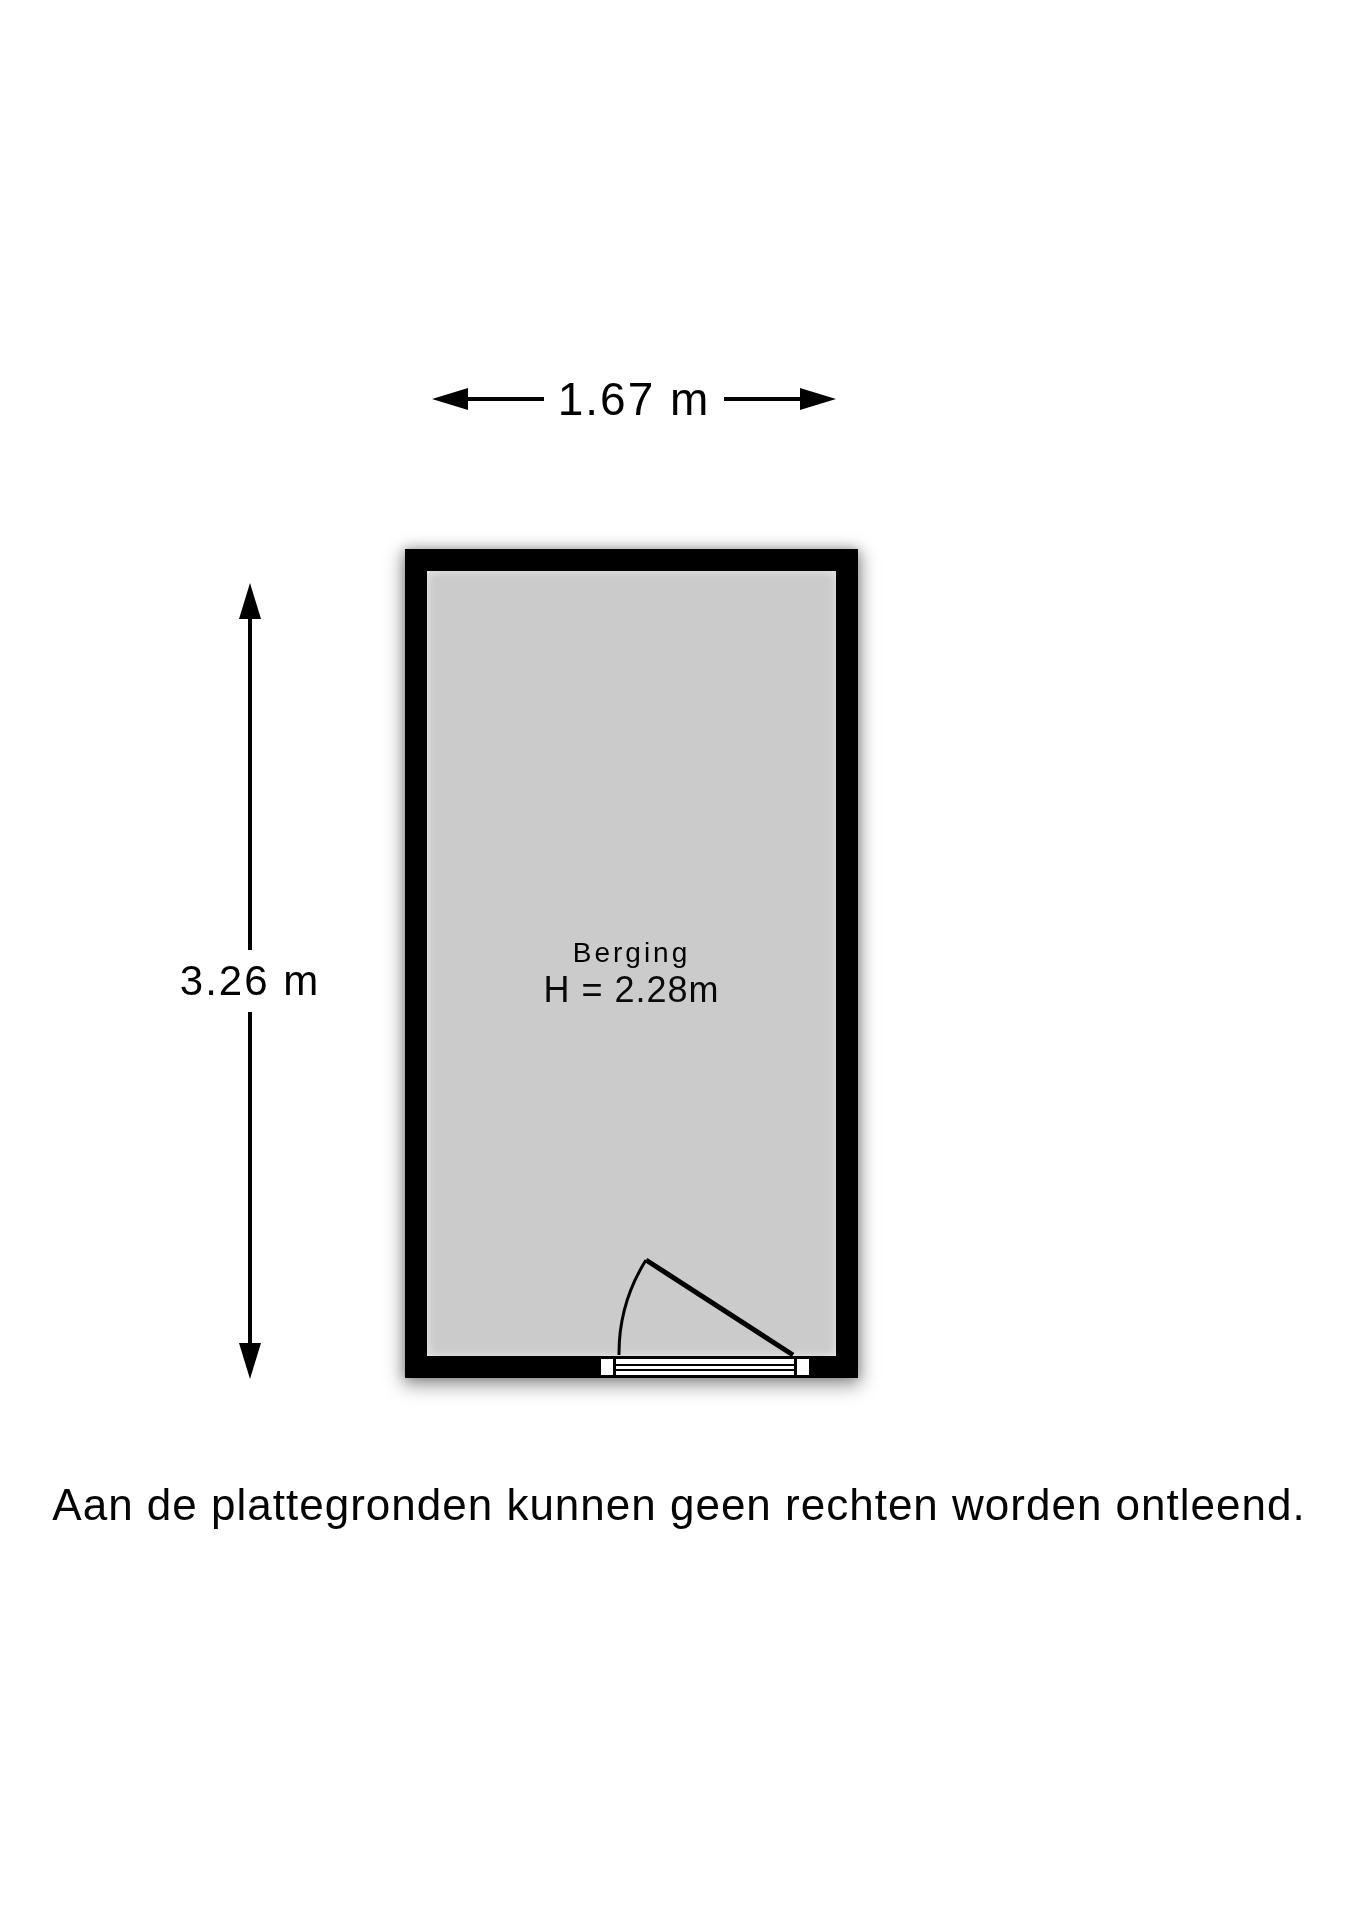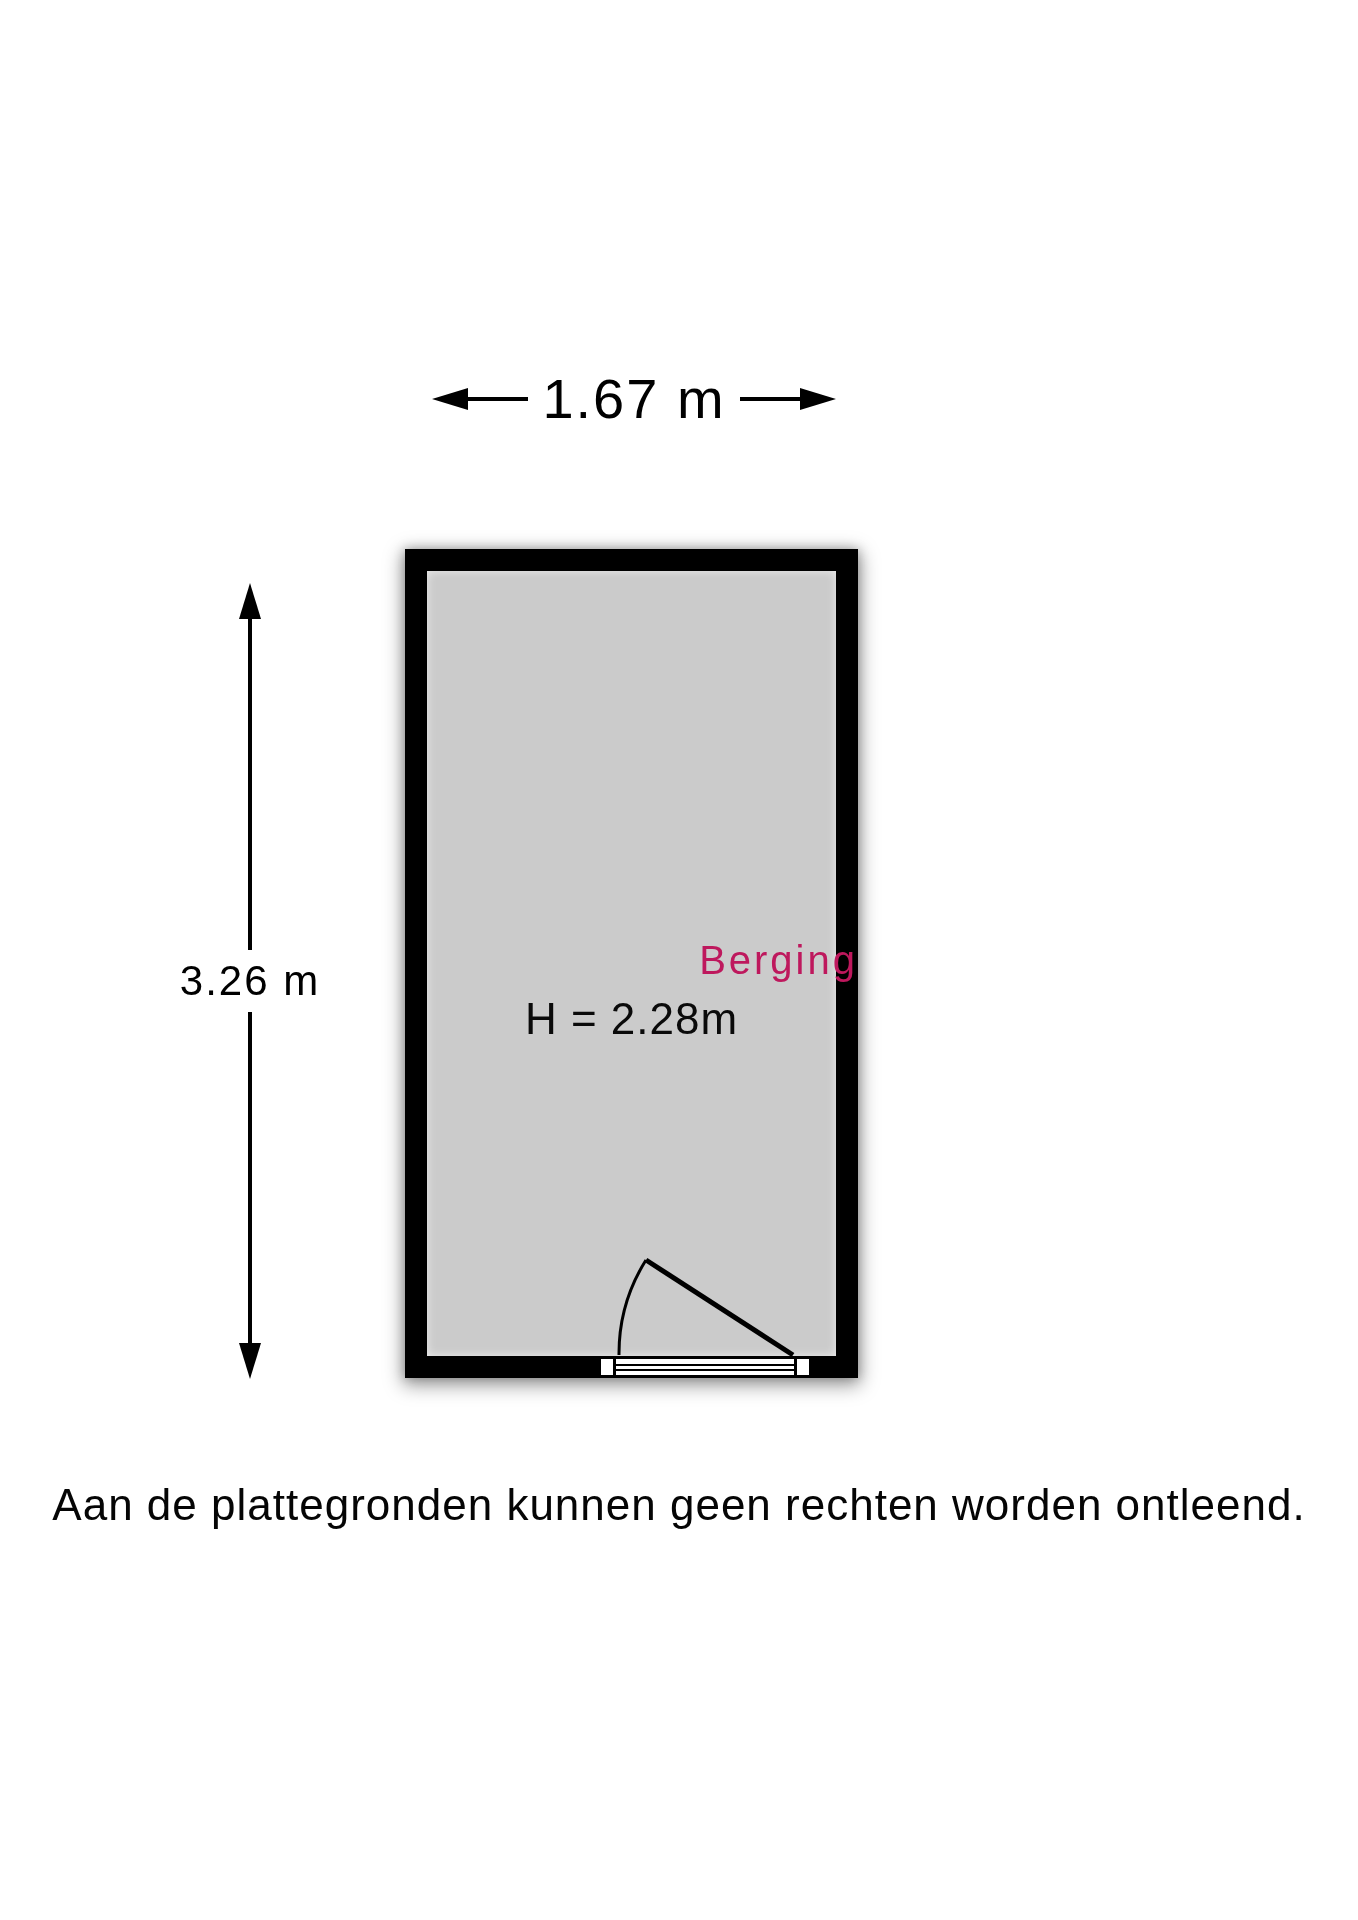--- a/index.html
+++ b/index.html
@@ -29,21 +29,21 @@
     height: 46px;
     display: flex;
     align-items: center;
   }
   .dim-h .dline {
     flex: 1;
     height: 4px;
     background: var(--line);
   }
   .dim-h .dim-text {
-    font-size: 56px;
+    font-size: 46px;
     letter-spacing: 2px;
     white-space: nowrap;
     padding: 0 14px;
     line-height: 1;
   }
   .ah { width: 0; height: 0; }
   .ah-left  { border-top: 11px solid transparent; border-bottom: 11px solid transparent; border-right: 36px solid var(--line); }
   .ah-right { border-top: 11px solid transparent; border-bottom: 11px solid transparent; border-left: 36px solid var(--line); }
   .ah-up    { border-left: 11px solid transparent; border-right: 11px solid transparent; border-bottom: 36px solid var(--line); }
   .ah-down  { border-left: 11px solid transparent; border-right: 11px solid transparent; border-top: 36px solid var(--line); }
@@ -89,30 +89,28 @@
 
   .room-label {
     position: absolute;
     left: 405px;
     top: 938px;
     width: 453px;
     text-align: center;
     z-index: 3;
   }
   .room-name {
-    font-size: 40px;
+    font-size: 28px;
     letter-spacing: 3px;
     line-height: 1.1;
-    color: #be185d;
-    text-align: right;
+    color: #000000;
   }
   .room-height {
-    font-size: 44px;
+    font-size: 36px;
     letter-spacing: 1px;
-    margin-top: 12px;
     color: #0a0a0a;
   }
 
   
   .door-opening {
     position: absolute;
     left: 598px;
     top: 1356px;
     width: 214px;
     height: 22px;

